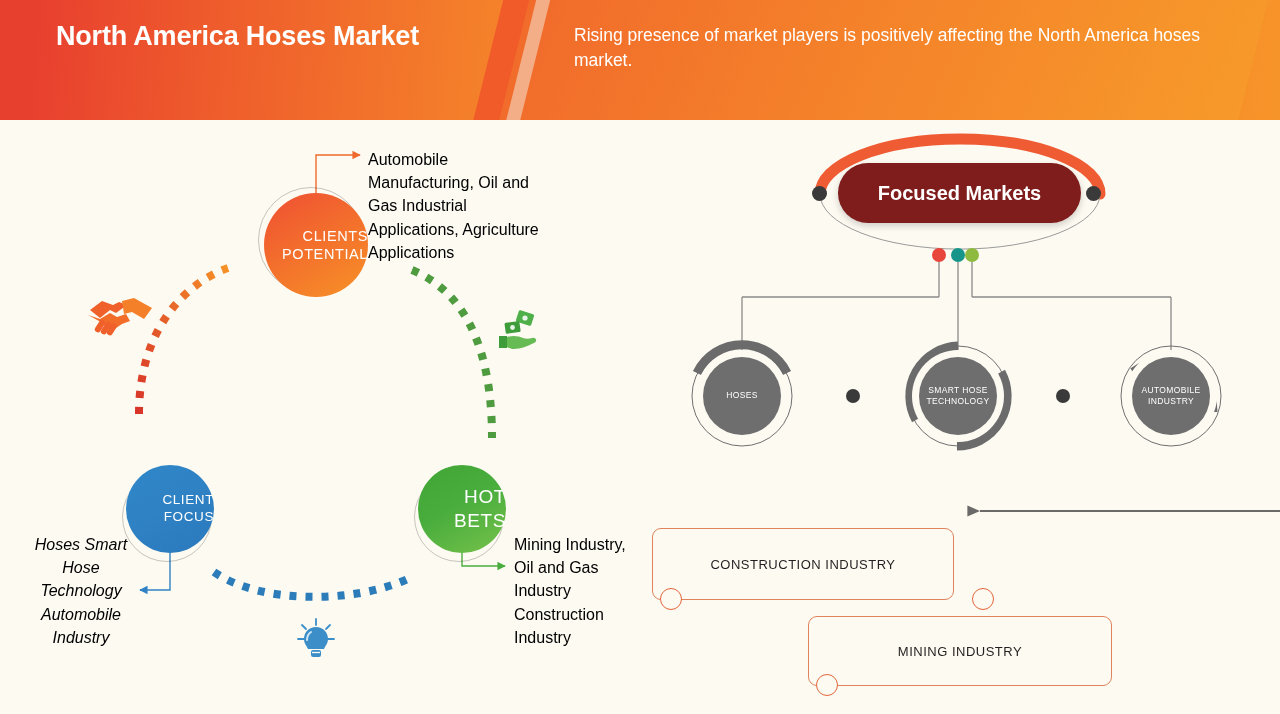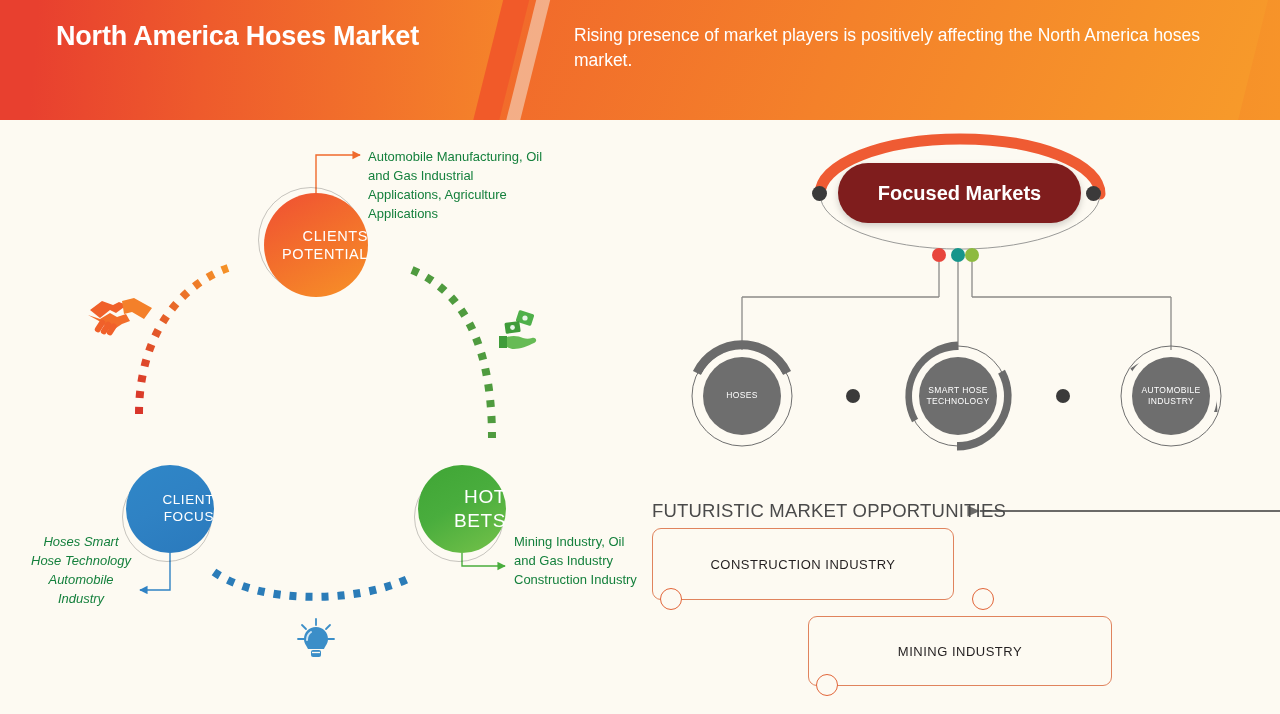--- a/index.html
+++ b/index.html
@@ -123,22 +123,22 @@
     background: linear-gradient(150deg, #3fa535 0%, #49ad3d 45%, #76c24a 100%);
     font-size: 19px;
   }
   #hot-bets-ring {
     left: 414px; top: 472px;
     width: 88px; height: 88px;
   }
 
   .note {
     position: absolute;
-    color: #15803d;
-    font-size: 13px;
+    color: #000000;
+    font-size: 16px;
     line-height: 1.45;
   }
   #note-clients { left: 368px; top: 148px; width: 180px; }
   #note-hotbets { left: 514px; top: 533px; width: 125px; }
   #note-focus   { left: 28px;  top: 533px; width: 106px; text-align: center; font-style: italic; }
 
   .lead-svg { position: absolute; left: 0; top: 0; width: 1280px; height: 714px; pointer-events: none; }
 
   
   #focused-pill {
@@ -374,21 +374,20 @@
   <div class="gcircle" id="gc-smart">
     <span>SMART HOSE TECHNOLOGY</span>
   </div>
   <div class="gcircle" id="gc-auto">
     <span>AUTOMOBILE INDUSTRY</span>
   </div>
 
   <div class="mid-dot" style="left:846px; top:389px;"></div>
   <div class="mid-dot" style="left:1056px; top:389px;"></div>
 
-  <div id="futuristic-title">FUTURISTIC MARKET OPPORTUNITIES</div>
 
   <div class="obox" id="obox-construction">
     <span>CONSTRUCTION INDUSTRY</span>
   </div>
   <div class="obox-knob" style="left:660px; top:588px;"></div>
 
   <div class="obox-knob" style="left:972px; top:588px;"></div>
 
   <div class="obox" id="obox-mining">
     <span>MINING INDUSTRY</span>

